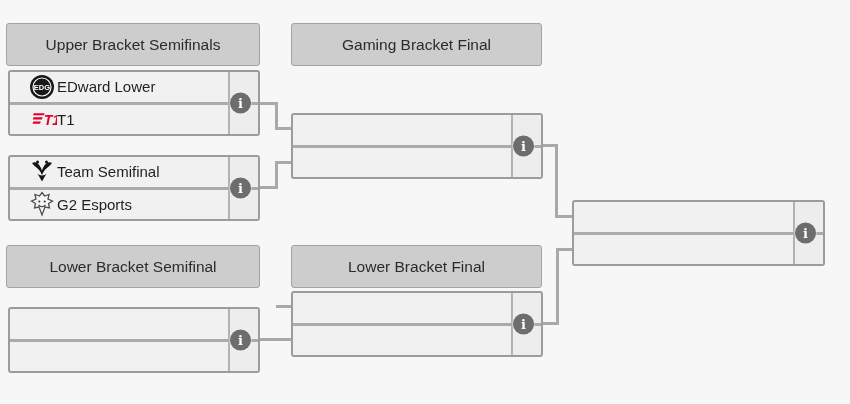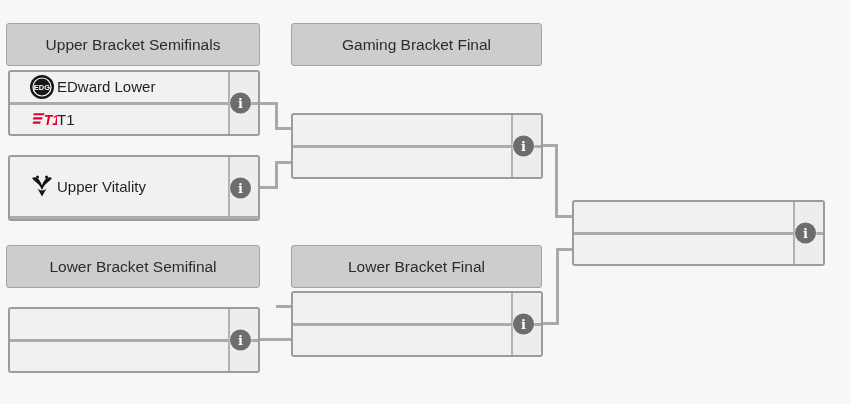--- a/index.html
+++ b/index.html
@@ -106,23 +106,34 @@
     <div class="score-col"></div>
     <div class="row">
       <span class="logo">
         <svg width="26" height="26" viewBox="0 0 26 26">
           <path d="M3,4 C8,1.5 11,6 13,11.5 C15,6 18,1.5 23,4 C20.5,8 16.5,9 14.5,13 L13,16 L11.5,13 C9.5,9 5.5,8 3,4 Z" fill="#141414"></path>
           <path d="M8.5,14.5 L13,22.5 L17.5,14.5 C15.5,17 10.5,17 8.5,14.5 Z" fill="#141414"></path>
           <circle cx="8.5" cy="3" r="1.5" fill="#141414"></circle>
           <circle cx="17.5" cy="3" r="1.5" fill="#141414"></circle>
         </svg>
       </span>
-      <span>Upper Vitality</span>
+      <span>Team Semifinal</span>
     </div>
     <div class="hdiv"></div>
+    <div class="row">
+      <span class="logo">
+        <svg width="26" height="26" viewBox="0 0 26 26">
+          <path d="M13,1.5 L15.5,5 L20,3.5 L19,8 L23.5,10 L19.5,12.5 L20.5,17 L16,16 L13,24 L10,16 L5.5,17 L6.5,12.5 L2.5,10 L7,8 L6,3.5 L10.5,5 Z" fill="#f6f6f6" stroke="#4f4f4f" stroke-width="1.3"></path>
+          <circle cx="10.3" cy="10.5" r="1.1" fill="#3d3d3d"></circle>
+          <circle cx="15.7" cy="10.5" r="1.1" fill="#3d3d3d"></circle>
+          <path d="M9.5,14 Q13,17.5 16.5,14" stroke="#3d3d3d" stroke-width="1.1" fill="none"></path>
+        </svg>
+      </span>
+      <span>G2 Esports</span>
+    </div>
     <div class="info">i</div>
   </div>
 
   <div class="match" style="left:291px; top:113px;">
     <div class="score-col"></div>
     <div class="row">
       <span></span>
     </div>
     <div class="hdiv"></div>
     <div class="row">

